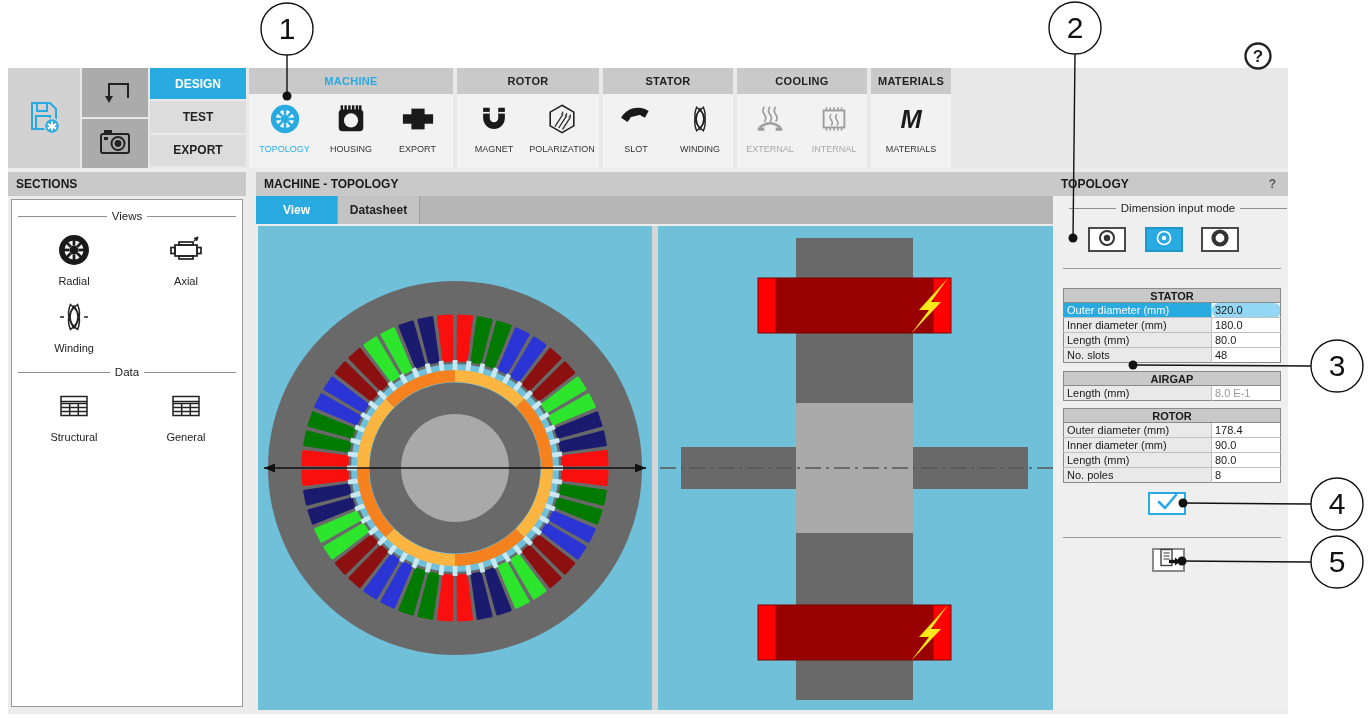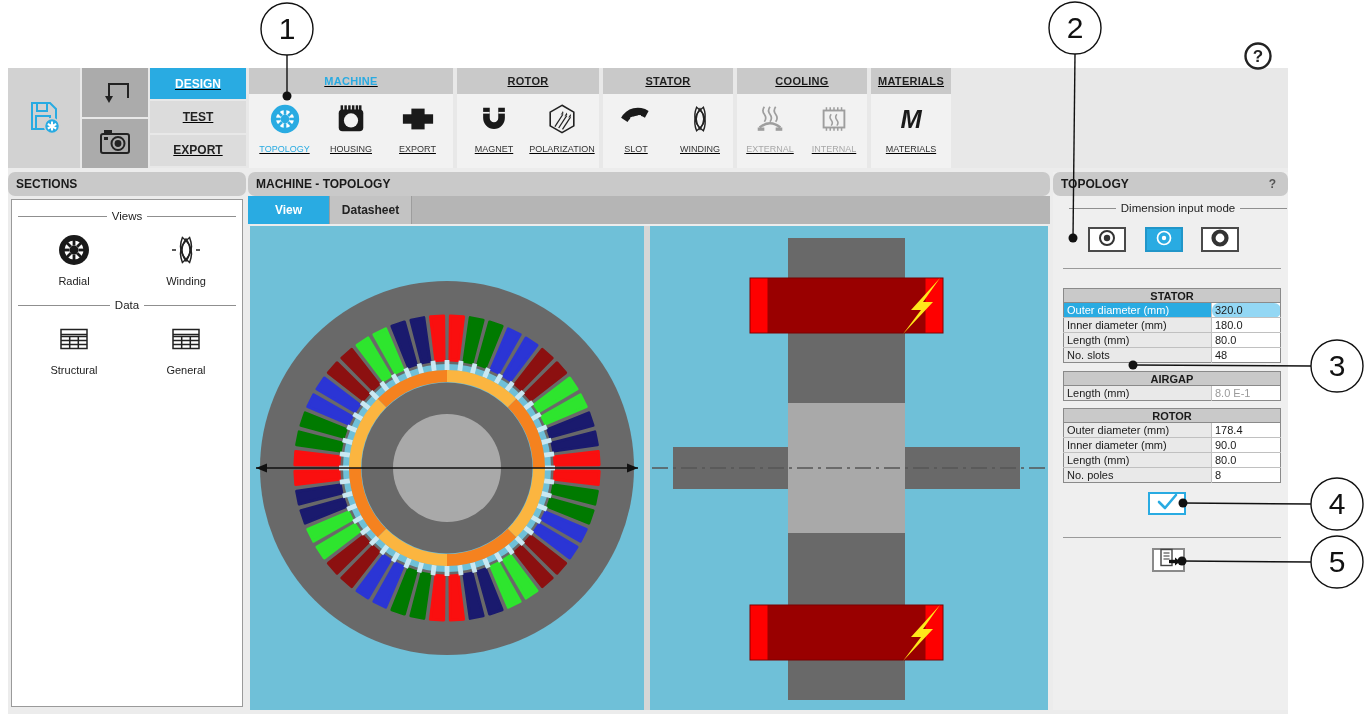--- a/index.html
+++ b/index.html
@@ -4,21 +4,21 @@
 <style>
   * { box-sizing: border-box; margin: 0; padding: 0; }
   html,body { width:1370px; height:718px; background:#ffffff; overflow:hidden;
               font-family:"Liberation Sans","DejaVu Sans",sans-serif; }
   .abs { position:absolute; }
 
   
   #app-bg { left:8px; top:68px; width:1280px; height:646px; background:#ececec; }
 
   
-  #toolbar { left:8px; top:68px; width:1280px; height:100px; background:#e8e8e8; display:flex;text-decoration:underline; }
+  #toolbar { left:8px; top:68px; width:1280px; height:100px; background:#e8e8e8; display:flex; }
   .tb-btn { background:#d2d2d2; display:flex; align-items:center; justify-content:center; }
   #save-btn { width:72px; height:100px; margin-right:2px; }
   #tb-midcol { width:66px; margin-right:2px; display:flex; flex-direction:column; }
   #tb-midcol .tb-btn { background:#ababab; height:49px; }
   #undo-btn { margin-bottom:2px; }
   #mode-col { width:96px; margin-right:3px; display:flex; flex-direction:column; }
   .mode-btn { height:32px; margin-bottom:2px; background:#dcdcdc; font-weight:bold; font-size:12px;
               color:#222; display:flex; align-items:center; justify-content:center; }
   .mode-btn.active { background:#29abe2; color:#fff; }
   .tgroup { background:#f2f2f2; margin-right:4px; }
@@ -27,35 +27,35 @@
   .tg-head.blue { color:#29abe2; }
   .tg-items { display:flex; justify-content:space-evenly; align-items:flex-start; padding-top:8px; }
   .titem { display:flex; flex-direction:column; align-items:center; width:62px; cursor:default; }
   .titem .lbl { font-size:9px; color:#333; margin-top:4px; white-space:nowrap; }
   .titem.active .lbl { color:#29abe2; }
   .titem.disabled .lbl { color:#a8a8a8; }
   #help-btn { right:96px; top:40px; }
 
   
   .phead { height:24px; background:#c9c9c9; font-weight:bold; font-size:12px; color:#1a1a1a;
-           line-height:24px; padding-left:8px;border-radius:7px; }
+           line-height:24px; padding-left:8px; }
 
   
   #sections { left:8px; top:172px; width:238px; height:538px; }
   #sections-box { left:3px; top:27px; width:232px; height:508px; background:#fff;
                   border:1px solid #9a9a9a; padding-top:10px; }
   .legend { display:flex; align-items:center; font-size:11.5px; color:#222; margin:0 6px; }
   .legend::before,.legend::after { content:""; flex:1; border-top:1px solid #8f8f8f; }
   .legend::before { margin-right:5px; } .legend::after { margin-left:5px; }
   .icon-grid { display:grid; grid-template-columns:1fr 1fr; row-gap:12px; padding:10px 0 12px 6px; }
   .sitem { display:flex; flex-direction:column; align-items:center; }
   .sitem .lbl { font-size:11px; color:#222; margin-top:3px; }
 
   
-  #main { left:248px; top:172px; width:802px; height:416px; }
+  #main { left:256px; top:172px; width:802px; height:416px; }
   #tabstrip { left:0; top:24px; width:802px; height:28px; background:#b5b5b5; display:flex; }
   .tab { width:82px; height:28px; font-weight:bold; font-size:12px; display:flex; align-items:center;
          justify-content:center; border-right:1px solid #9d9d9d; }
   .tab.active { background:#29abe2; color:#fff; }
   .tab.idle { background:#c3c3c3; color:#222; }
   #viewwrap { left:2px; top:54px; width:798px; height:484px; display:flex; }
   #radial-view { width:394px; height:484px; }
   #view-divider { width:6px; height:484px; background:#d6d6d6; }
   #axial-view { width:398px; height:484px; }
 
@@ -337,20 +337,33 @@
               <rect x="16.6" y="6.5" width="2.8" height="7" transform="rotate(90 18 18)"></rect>
               <rect x="16.6" y="6.5" width="2.8" height="7" transform="rotate(135 18 18)"></rect>
               <rect x="16.6" y="6.5" width="2.8" height="7" transform="rotate(180 18 18)"></rect>
               <rect x="16.6" y="6.5" width="2.8" height="7" transform="rotate(225 18 18)"></rect>
               <rect x="16.6" y="6.5" width="2.8" height="7" transform="rotate(270 18 18)"></rect>
               <rect x="16.6" y="6.5" width="2.8" height="7" transform="rotate(315 18 18)"></rect>
             </g>
           </svg>
         </span>
         <span class="lbl">Radial</span>
+      </div>
+      <div class="sitem">
+        <span>
+          <svg width="36" height="36" viewBox="0 0 36 36" fill="none" stroke="#222" stroke-width="1.7">
+            <rect x="7" y="13" width="22" height="11"></rect>
+            <rect x="3" y="15.5" width="4" height="6"></rect>
+            <rect x="29" y="15.5" width="4" height="6"></rect>
+            <rect x="11" y="10" width="14" height="3"></rect>
+            <rect x="11" y="24" width="14" height="3"></rect>
+            <path d="M26,9 l4,-4 M30,5 l-1.5,4 M30,5 l-4,1.5" stroke-width="1.3"></path>
+          </svg>
+        </span>
+        <span class="lbl">Axial</span>
       </div>
       <div class="sitem">
         <span>
           <svg width="36" height="36" viewBox="0 0 36 36" fill="none" stroke="#222" stroke-width="1.5">
             <path d="M18,5 Q28,18 18,31 Q8,18 18,5 Z" transform="rotate(-16 18 18)"></path>
             <path d="M18,5 Q28,18 18,31 Q8,18 18,5 Z" transform="rotate(16 18 18)"></path>
             <path d="M18,7 Q26,18 18,29 Q10,18 18,7 Z"></path>
             <line x1="4" y1="18" x2="8" y2="18"></line>
               <line x1="28" y1="18" x2="32" y2="18"></line>
           </svg>

